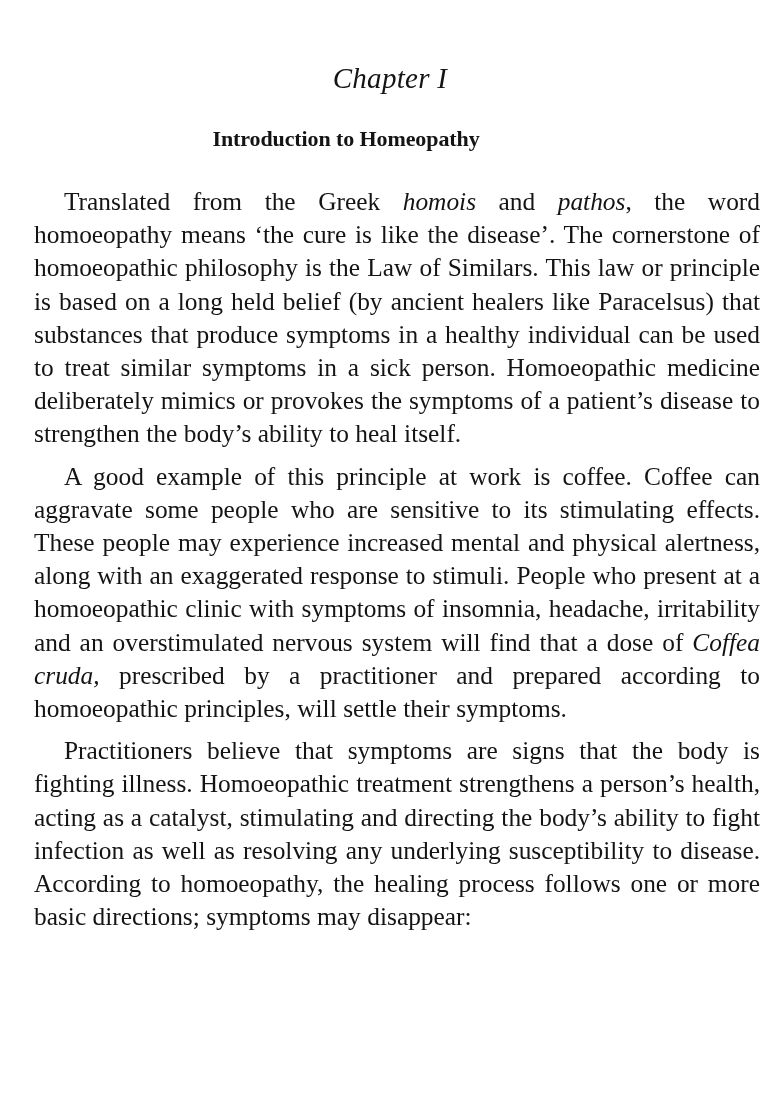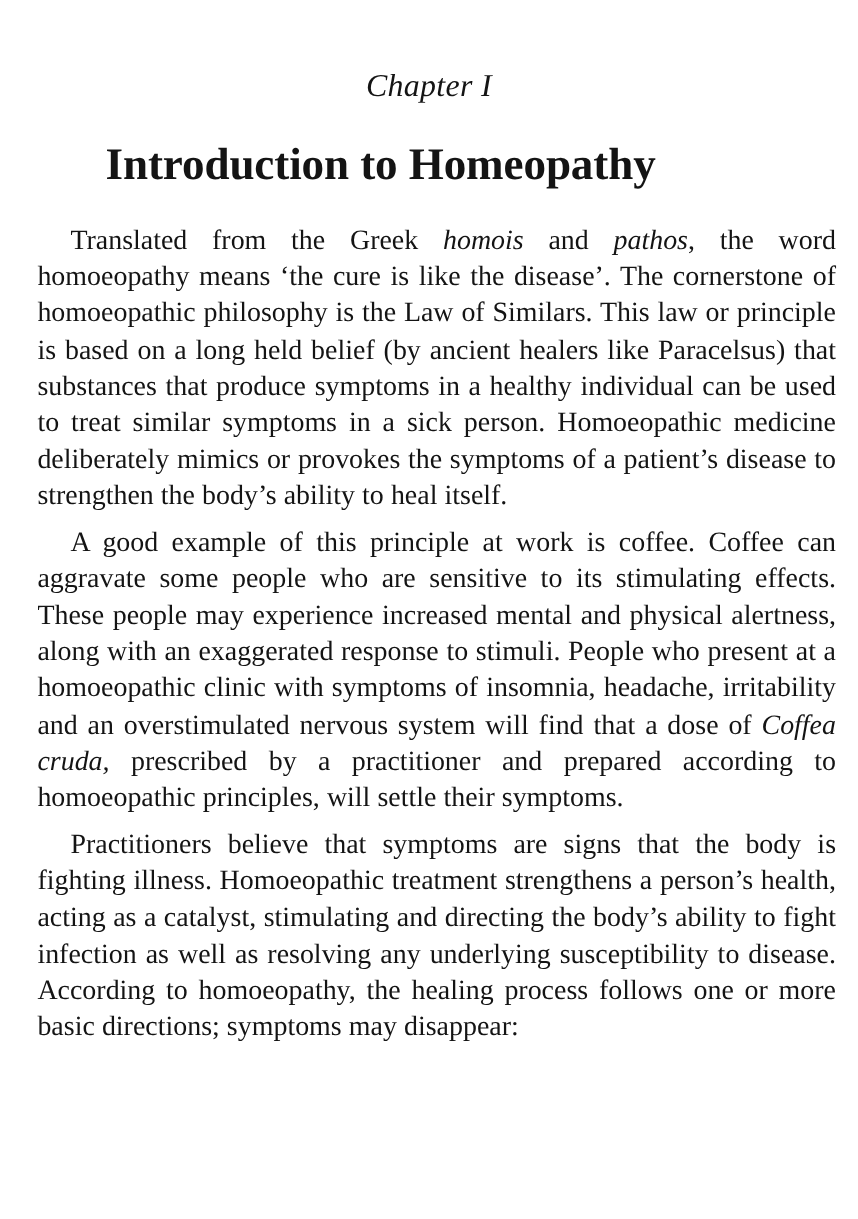--- a/index.html
+++ b/index.html
@@ -32,29 +32,29 @@
     letter-spacing: 0.3px;
     line-height: 1.15;
   }
 
   .chapter-title {
     position: absolute;
     top: 126px;
     left: 0;
     width: 692px;
     text-align: center;
-    font-size: 41px;
+    font-size: 22px;
     font-weight: bold;
     letter-spacing: -0.1px;
     line-height: 1.15;
   }
 
   .body-copy {
     position: absolute;
-    top: 202px;
+    top: 185px;
     left: 34px;
     width: 726px;
     font-family: Liberation Serif, serif;
   }
 
   .para {
     margin: 0 0 9px 0;
     font-size: 25.4px;
     line-height: 33.2px;
     text-align: justify;

